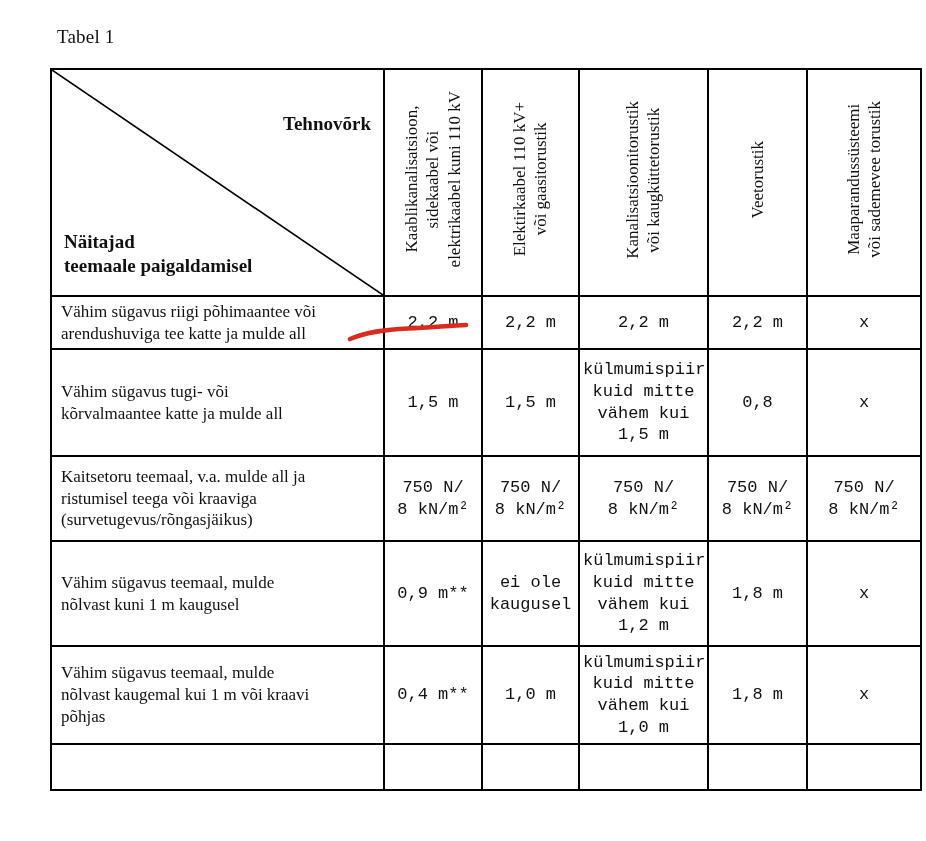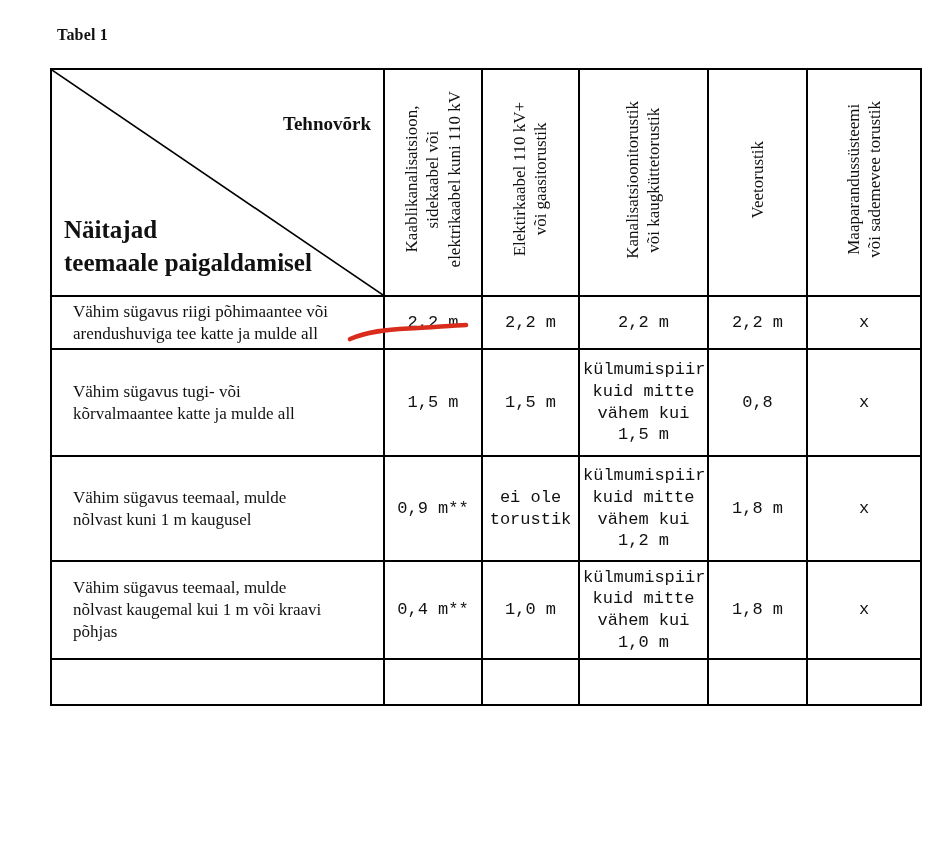--- a/index.html
+++ b/index.html
@@ -9,22 +9,22 @@
     height: 841px;
     background: #ffffff;
     overflow: hidden;
     font-family: "Liberation Serif", serif;
     color: #111111;
   }
   #doc-title {
     position: absolute;
     left: 57px;
     top: 26px;
-    font-size: 16px;
-    font-weight: bold;
+    font-size: 19px;
+    font-weight: normal;
     letter-spacing: 0.2px;
   }
   table.main {
     position: absolute;
     left: 50px;
     top: 68px;
     width: 870px;
     border-collapse: collapse;
     table-layout: fixed;
   }
@@ -42,42 +42,42 @@
     right: 12px;
     top: 42px;
     font-weight: bold;
     font-size: 19px;
   }
   .corner-bottom-left {
     position: absolute;
     left: 12px;
     bottom: 16px;
     font-weight: bold;
-    font-size: 25px;
+    font-size: 19px;
     white-space: pre-line;
     line-height: 1.3;
   }
   td.col-header {
     text-align: center;
     vertical-align: middle;
     padding: 4px 0;
   }
   .vtext {
     display: inline-block;
     writing-mode: vertical-rl;
     transform: rotate(180deg);
     white-space: pre-line;
     text-align: center;
     font-size: 17px;
     line-height: 1.25;
   }
   td.label-cell {
     text-align: left;
     vertical-align: middle;
-    padding: 3px 6px 3px 21px;
+    padding: 3px 6px 3px 9px;
     white-space: pre-line;
   }
   td.data-cell {
     text-align: center;
     vertical-align: middle;
     padding: 2px 3px;
     white-space: pre-line;
     font-family: Liberation Mono, monospace;
   }
   tr.r1 { height: 53px; }
@@ -153,27 +153,42 @@
       <td class="data-cell">1,5 m</td>
       <td class="data-cell">külmumispiir,
 kuid mitte
 vähem kui
 1,5 m</td>
       <td class="data-cell">0,8</td>
       <td class="data-cell">x</td>
     </tr>
 
 
+    <tr class="r4">
+      <td class="label-cell">Kaitsetoru teemaal, v.a. mulde all ja
+ristumisel teega või kraaviga
+(survetugevus/rõngasjäikus)</td>
+      <td class="data-cell">750 N/
+8 kN/m²</td>
+      <td class="data-cell">750 N/
+8 kN/m²</td>
+      <td class="data-cell">750 N/
+8 kN/m²</td>
+      <td class="data-cell">750 N/
+8 kN/m²</td>
+      <td class="data-cell">750 N/
+8 kN/m²</td>
+    </tr>
 
     <tr class="r5">
       <td class="label-cell">Vähim sügavus teemaal, mulde
 nõlvast kuni 1 m kaugusel</td>
       <td class="data-cell">0,9 m**</td>
       <td class="data-cell">ei ole
-torustik</td>
+kaugusel</td>
       <td class="data-cell">külmumispiir,
 kuid mitte
 vähem kui
 1,2 m</td>
       <td class="data-cell">1,8 m</td>
       <td class="data-cell">x</td>
     </tr>
 
     <tr class="r6">
       <td class="label-cell">Vähim sügavus teemaal, mulde

